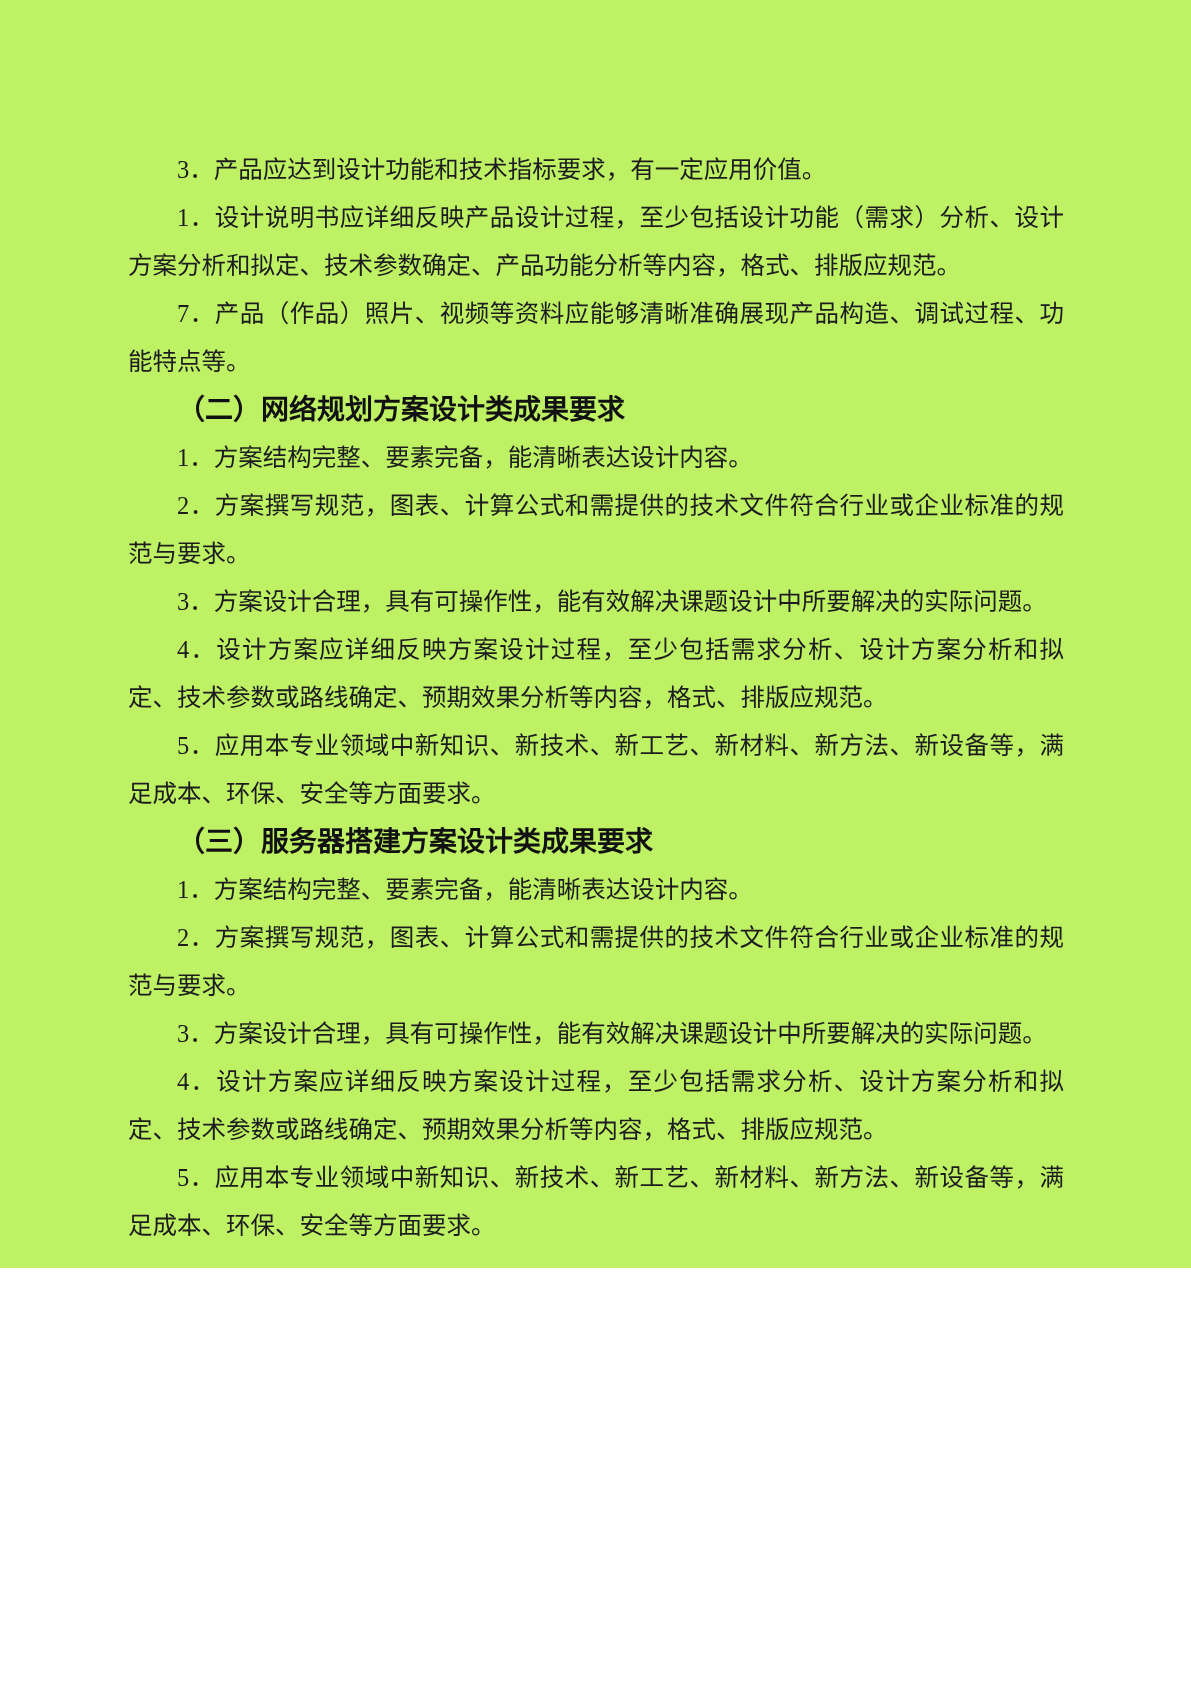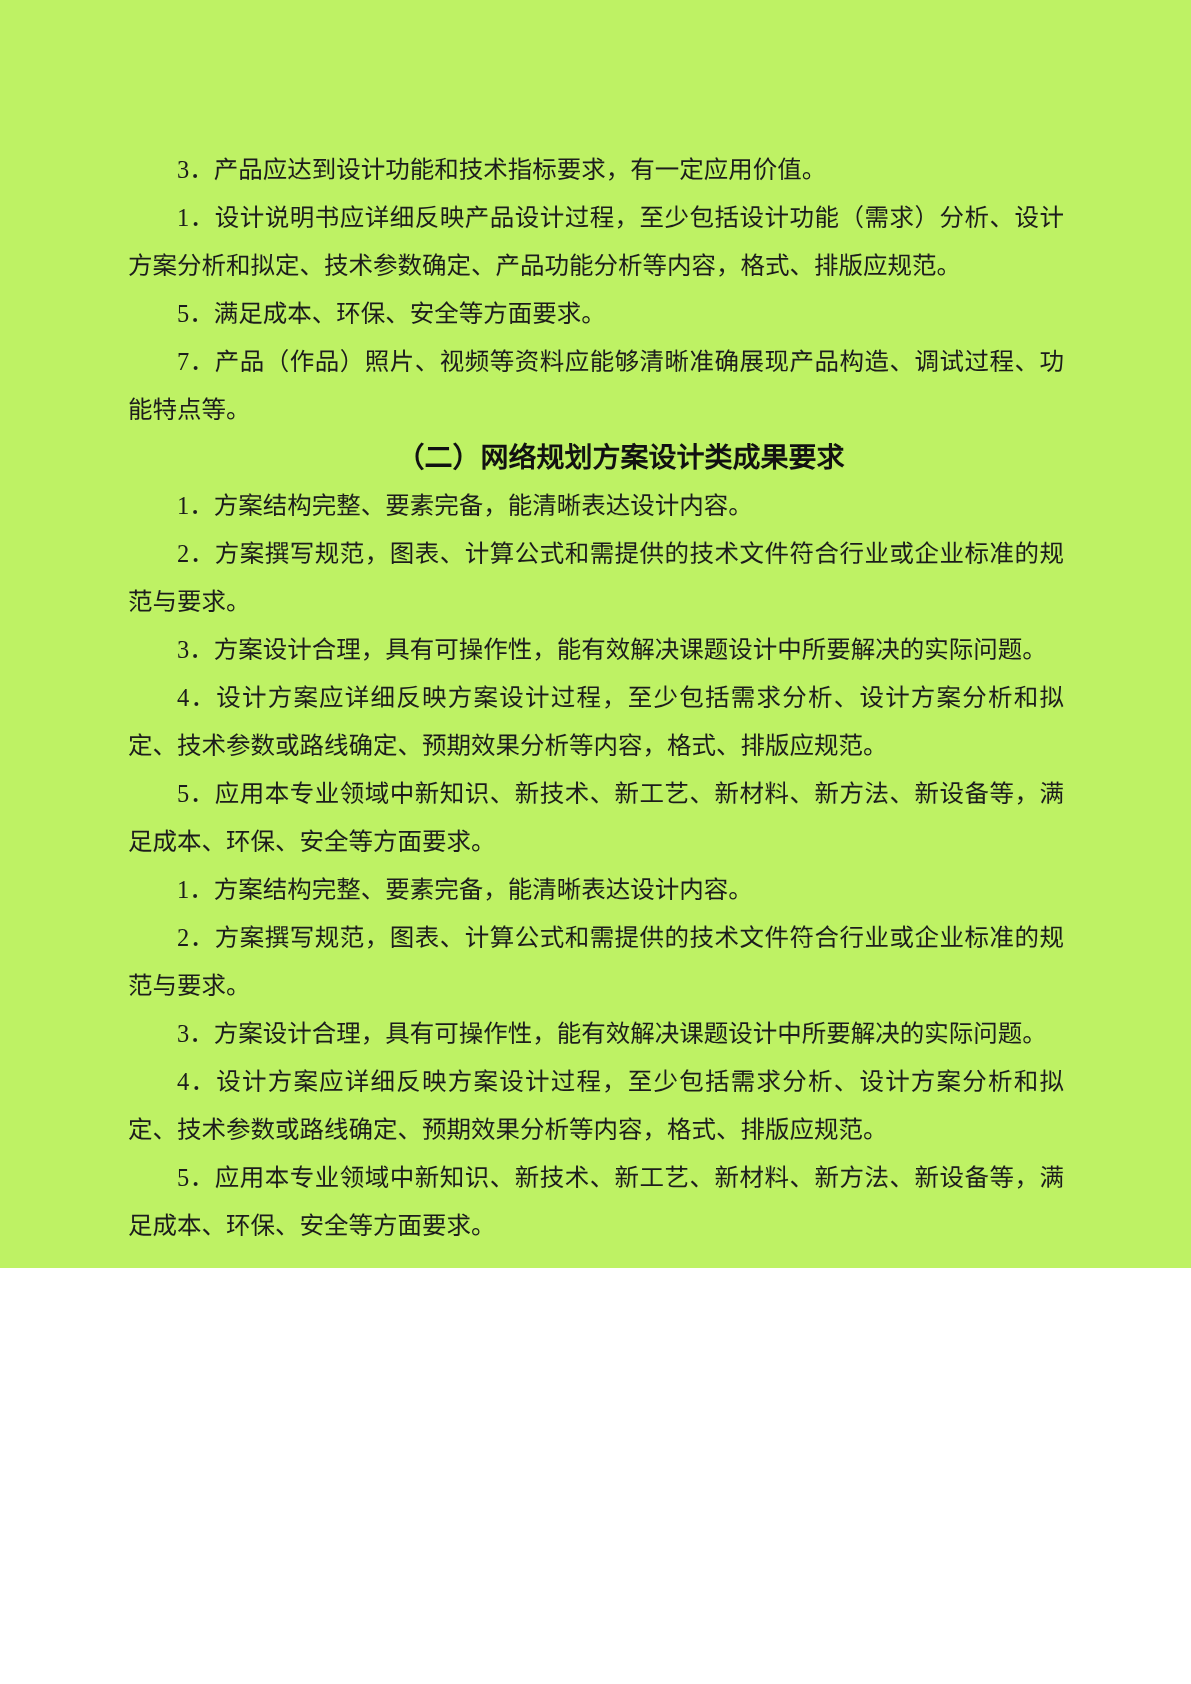--- a/index.html
+++ b/index.html
@@ -32,48 +32,47 @@
     word-break: break-all;
   }
   .heading {
     margin: 0;
     font-size: 28px;
     line-height: 48px;
     font-weight: bold;
     text-indent: 1.75em;
     font-family: "Liberation Sans", "DejaVu Sans", sans-serif;
     color: #111111;
-    text-align: center;
   }
   .page-number {
     position: absolute;
     left: 0;
     right: 0;
     top: 1532px;
     text-align: center;
     font-size: 24px;
     line-height: 32px;
     color: #1c1c1c;
   }
 </style>
 </head>
 <body>
 
 <div class="page">
   <main class="content">
     <p class="para">3．产品应达到设计功能和技术指标要求，有一定应用价值。</p>
     <p class="para">1．设计说明书应详细反映产品设计过程，至少包括设计功能（需求）分析、设计方案分析和拟定、技术参数确定、产品功能分析等内容，格式、排版应规范。</p>
-    <p class="para">5．满足成本、环保、安全等方面要求。</p>
     <p class="para">7．产品（作品）照片、视频等资料应能够清晰准确展现产品构造、调试过程、功能特点等。</p>
     <h2 class="heading">（二）网络规划方案设计类成果要求</h2>
     <p class="para">1．方案结构完整、要素完备，能清晰表达设计内容。</p>
     <p class="para">2．方案撰写规范，图表、计算公式和需提供的技术文件符合行业或企业标准的规范与要求。</p>
     <p class="para">3．方案设计合理，具有可操作性，能有效解决课题设计中所要解决的实际问题。</p>
     <p class="para">4．设计方案应详细反映方案设计过程，至少包括需求分析、设计方案分析和拟定、技术参数或路线确定、预期效果分析等内容，格式、排版应规范。</p>
     <p class="para">5．应用本专业领域中新知识、新技术、新工艺、新材料、新方法、新设备等，满足成本、环保、安全等方面要求。</p>
+    <h2 class="heading">（三）服务器搭建方案设计类成果要求</h2>
     <p class="para">1．方案结构完整、要素完备，能清晰表达设计内容。</p>
     <p class="para">2．方案撰写规范，图表、计算公式和需提供的技术文件符合行业或企业标准的规范与要求。</p>
     <p class="para">3．方案设计合理，具有可操作性，能有效解决课题设计中所要解决的实际问题。</p>
     <p class="para">4．设计方案应详细反映方案设计过程，至少包括需求分析、设计方案分析和拟定、技术参数或路线确定、预期效果分析等内容，格式、排版应规范。</p>
     <p class="para">5．应用本专业领域中新知识、新技术、新工艺、新材料、新方法、新设备等，满足成本、环保、安全等方面要求。</p>
   </main>
   <div class="page-number">3</div>
 </div>
 
 </body></html>

